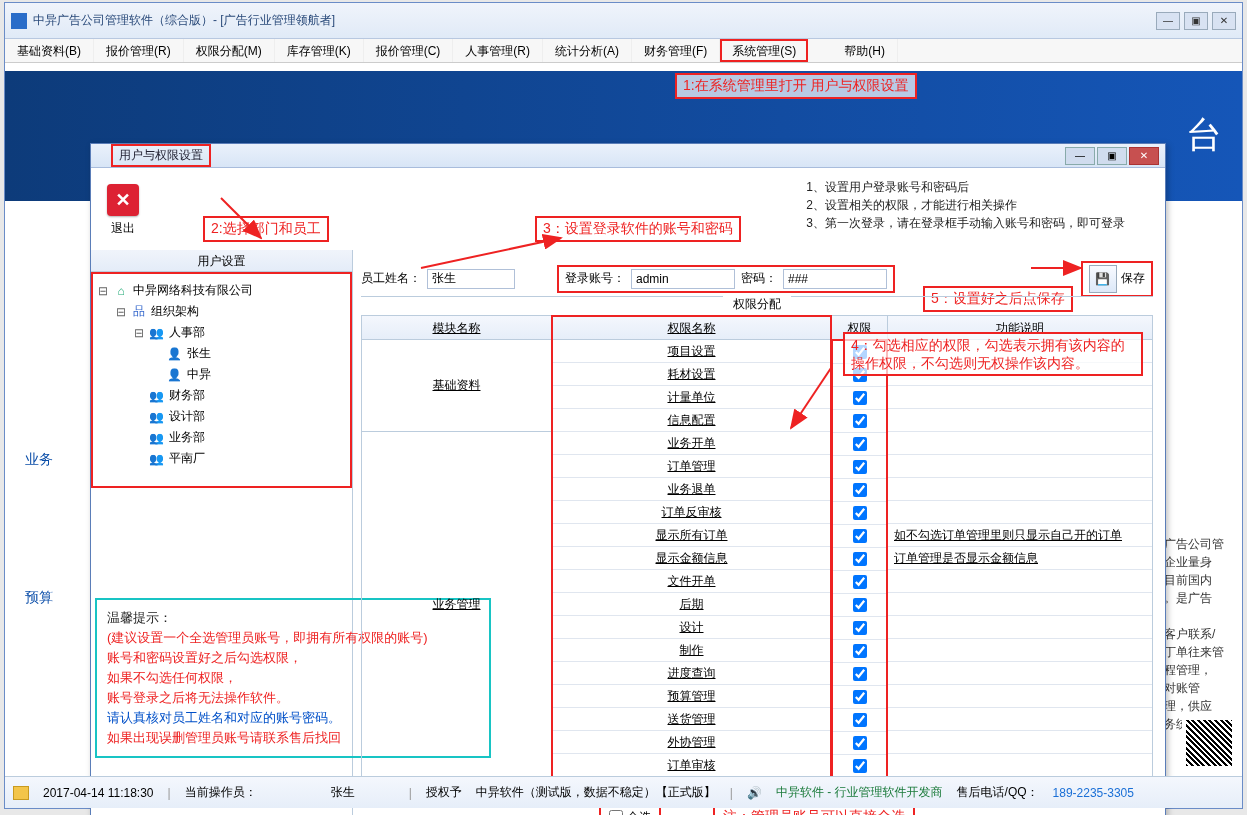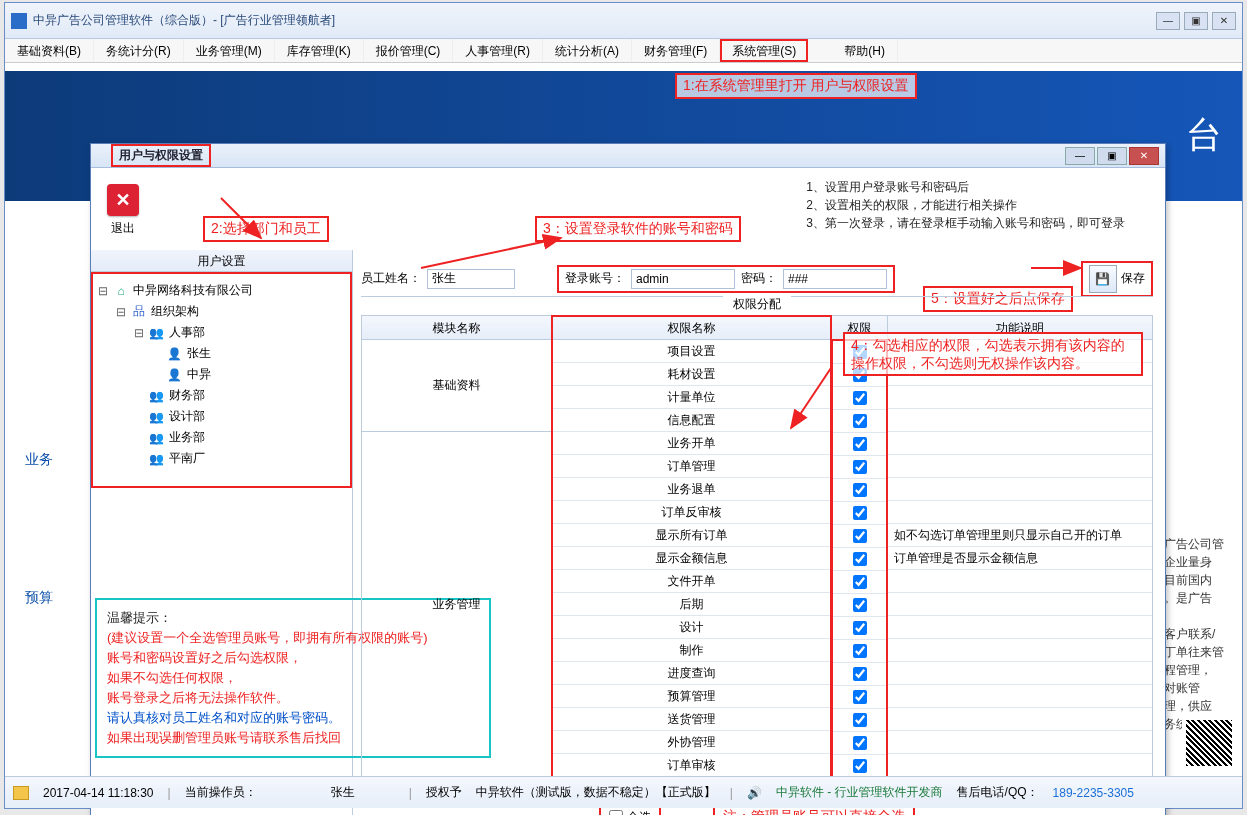--- a/index.html
+++ b/index.html
@@ -21,21 +21,21 @@
   
   .bg-banner { position: absolute; left: 0; right: 0; top: 8px; height: 130px; background: linear-gradient(90deg,#0d3b7a,#1556b8); color: #fff; }
   .bg-banner .tai { position: absolute; right: 20px; top: 40px; font-size: 36px; }
   .side-snips { position: absolute; left: 20px; top: 380px; color: #0a4da8; }
   .side-snips div { margin: 8px 0; font-size: 14px; }
   .side-text-right { position: absolute; right: 8px; top: 472px; width: 70px; color: #333; font-size: 12px; line-height: 18px; }
 
   
   .dialog { position: absolute; left: 85px; top: 80px; width: 1076px; height: 702px; background: #fdfdfd; border: 1px solid #5a7db8; box-shadow: 2px 2px 6px rgba(0,0,0,.25); }
   .dialog-titlebar { height: 24px; background: linear-gradient(#eaf1fb,#d8e5f6); display: flex; align-items: center; padding: 0 6px; border-bottom: 1px solid #a8bcdc; }
-  .dialog-titlebar .dtitle { flex: 1; font-size: 12px; color: #223; font-weight: bold; }
+  .dialog-titlebar .dtitle { flex: 1; font-size: 12px; color: #223; }
   .dialog-titlebar .dtitle-box { border: 2px solid #e22; padding: 1px 6px; display: inline-block; }
   .dialog-titlebar .dwin-btn { width: 30px; height: 18px; margin-left: 2px; background: #d0dcee; border: 1px solid #8aa; display: flex; align-items: center; justify-content: center; font-size: 10px; cursor: pointer; }
   .dialog-titlebar .dwin-btn.close { background: #c75050; color: #fff; border-color: #a33; }
 
   .dialog-body { position: relative; height: calc(100% - 24px); background: #fff; }
 
   .exit-area { position: absolute; left: 16px; top: 16px; text-align: center; }
   .exit-btn { width: 32px; height: 32px; background: #d23; border-radius: 4px; box-shadow: 0 1px 2px rgba(0,0,0,.3); display: flex; align-items: center; justify-content: center; color: #fff; font-size: 18px; font-weight: bold; cursor: pointer; }
   .exit-label { margin-top: 4px; font-size: 12px; }
 
@@ -71,21 +71,21 @@
   .form-row input { height: 20px; border: 1px solid #b0c0d8; padding: 0 4px; font-size: 12px; }
   .form-row .name-input { width: 88px; }
   .form-row .login-group { border: 2px solid #e22; padding: 2px 6px; display: flex; align-items: center; gap: 6px; }
   .form-row .login-input { width: 104px; }
   .form-row .pwd-input { width: 104px; }
   .save-btn-wrap { margin-left: auto; display: flex; align-items: center; gap: 4px; border: 2px solid #e22; padding: 2px 6px; }
   .save-btn { width: 28px; height: 28px; background: linear-gradient(#f8faff,#dce8f8); border: 1px solid #9ab; display: flex; align-items: center; justify-content: center; cursor: pointer; }
 
   .perm-panel { position: absolute; left: 270px; top: 128px; right: 12px; bottom: 44px; border-top: 1px solid #bcd; }
   .perm-title { position: absolute; left: 50%; top: -1px; transform: translateX(-50%); background: #fff; padding: 0 10px; font-size: 12px; }
-  .perm-grid { position: absolute; left: 0; top: 18px; right: 0; bottom: 0; display: flex; border: 1px solid #bcd; }
+  .perm-grid { position: absolute; left: 0; top: 18px; right: 0; bottom: 0; display: flex; border: 1px solid #bcd; text-decoration: underline; }
   .col-module { width: 190px; border-right: 1px solid #bcd; display: flex; flex-direction: column; }
   .col-perm { flex: 0 0 280px; border-right: 1px solid #bcd; display: flex; flex-direction: column; position: relative; }
   .col-chk { flex: 0 0 56px; border-right: 1px solid #bcd; display: flex; flex-direction: column; }
   .col-desc { flex: 1; display: flex; flex-direction: column; }
   .grid-head { height: 24px; background: linear-gradient(#f4f7fd,#e6eef9); border-bottom: 1px solid #bcd; text-align: center; line-height: 24px; font-size: 12px; }
   .grid-body { flex: 1; overflow: hidden; }
   .grid-row { height: 23px; border-bottom: 1px solid #e0e6ef; text-align: center; line-height: 23px; font-size: 12px; display: flex; align-items: center; justify-content: center; }
   .grid-row.left { justify-content: flex-start; padding-left: 6px; }
   .module-cell { display: flex; align-items: center; justify-content: center; border-bottom: 1px solid #bcd; }
   .perm-redbox { position: absolute; left: -1px; top: -1px; right: -1px; bottom: -1px; border: 2px solid #e22; pointer-events: none; }
@@ -113,22 +113,22 @@
   <div class="titlebar">
     <div class="app-icon"></div>
     <div class="title-text">中异广告公司管理软件（综合版）- [广告行业管理领航者]</div>
     <div class="win-btn">—</div>
     <div class="win-btn">▣</div>
     <div class="win-btn">✕</div>
   </div>
 
   <div class="menubar">
     <div class="menu-item">基础资料(B)</div>
-    <div class="menu-item">务统计分(R)</div>
-    <div class="menu-item">业务管理(M)</div>
+    <div class="menu-item">报价管理(R)</div>
+    <div class="menu-item">权限分配(M)</div>
     <div class="menu-item">库存管理(K)</div>
     <div class="menu-item">报价管理(C)</div>
     <div class="menu-item">人事管理(R)</div>
     <div class="menu-item">统计分析(A)</div>
     <div class="menu-item">财务管理(F)</div>
     <div class="menu-item highlight">系统管理(S)</div>
     <div class="menu-item" style="margin-left:24px">帮助(H)</div>
   </div>
 
   <div class="content-area">

